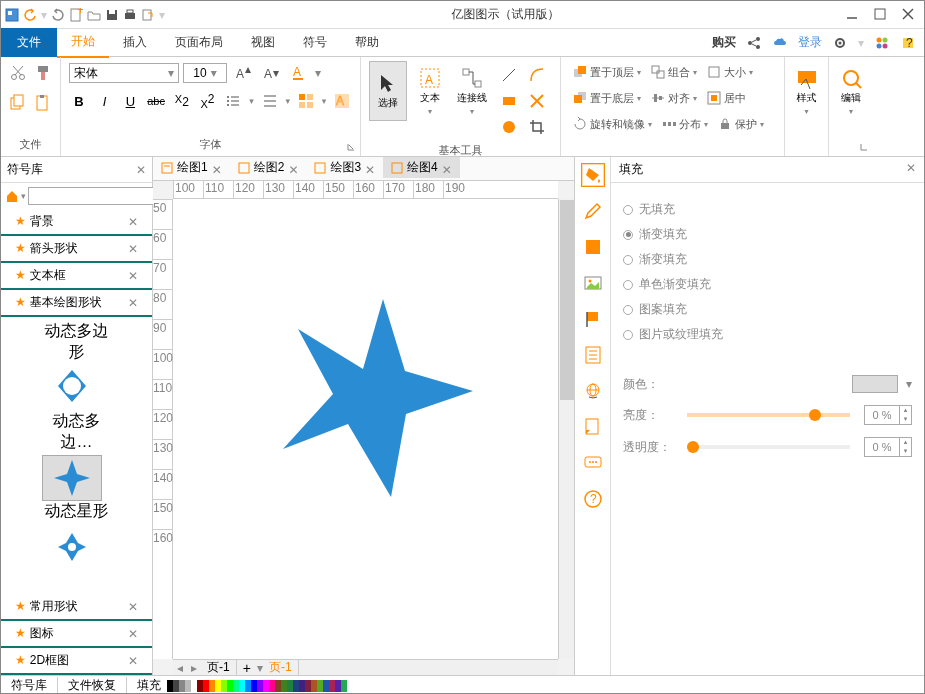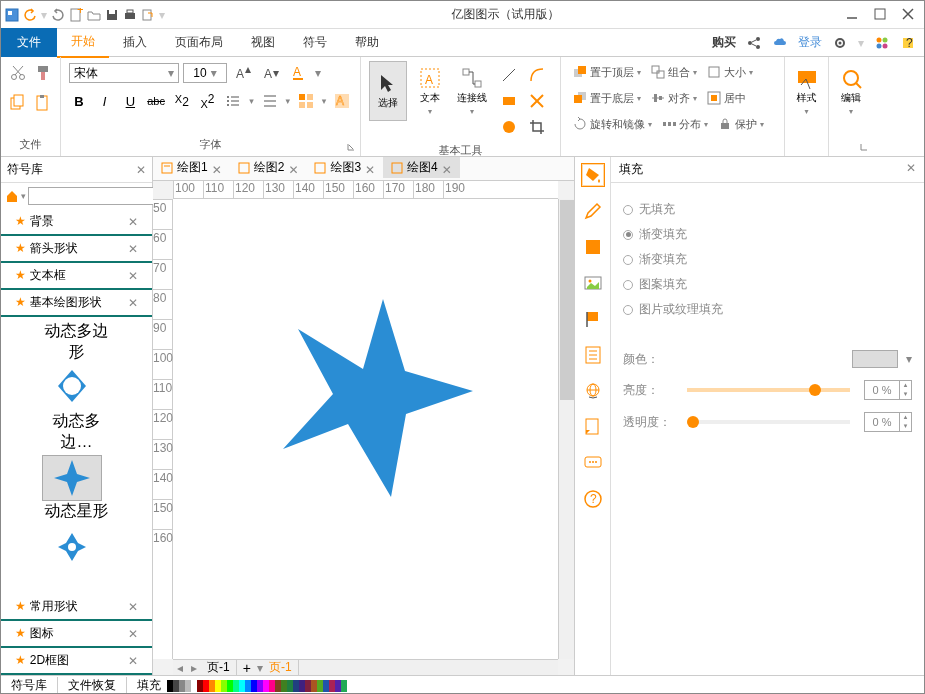--- a/index.html
+++ b/index.html
@@ -784,20 +784,24 @@
             <span class="radio"></span>
             <span>无填充</span>
           </div>
         <div class="radio-row">
             <span class="radio checked"></span>
             <span>渐变填充</span>
           </div>
         <div class="radio-row">
             <span class="radio"></span>
             <span>渐变填充</span>
+          </div>
+        <div class="radio-row">
+            <span class="radio"></span>
+            <span>单色渐变填充</span>
           </div>
         <div class="radio-row">
             <span class="radio"></span>
             <span>图案填充</span>
           </div>
         <div class="radio-row">
             <span class="radio"></span>
             <span>图片或纹理填充</span>
           </div>
         <div style="height:12px"></div>

